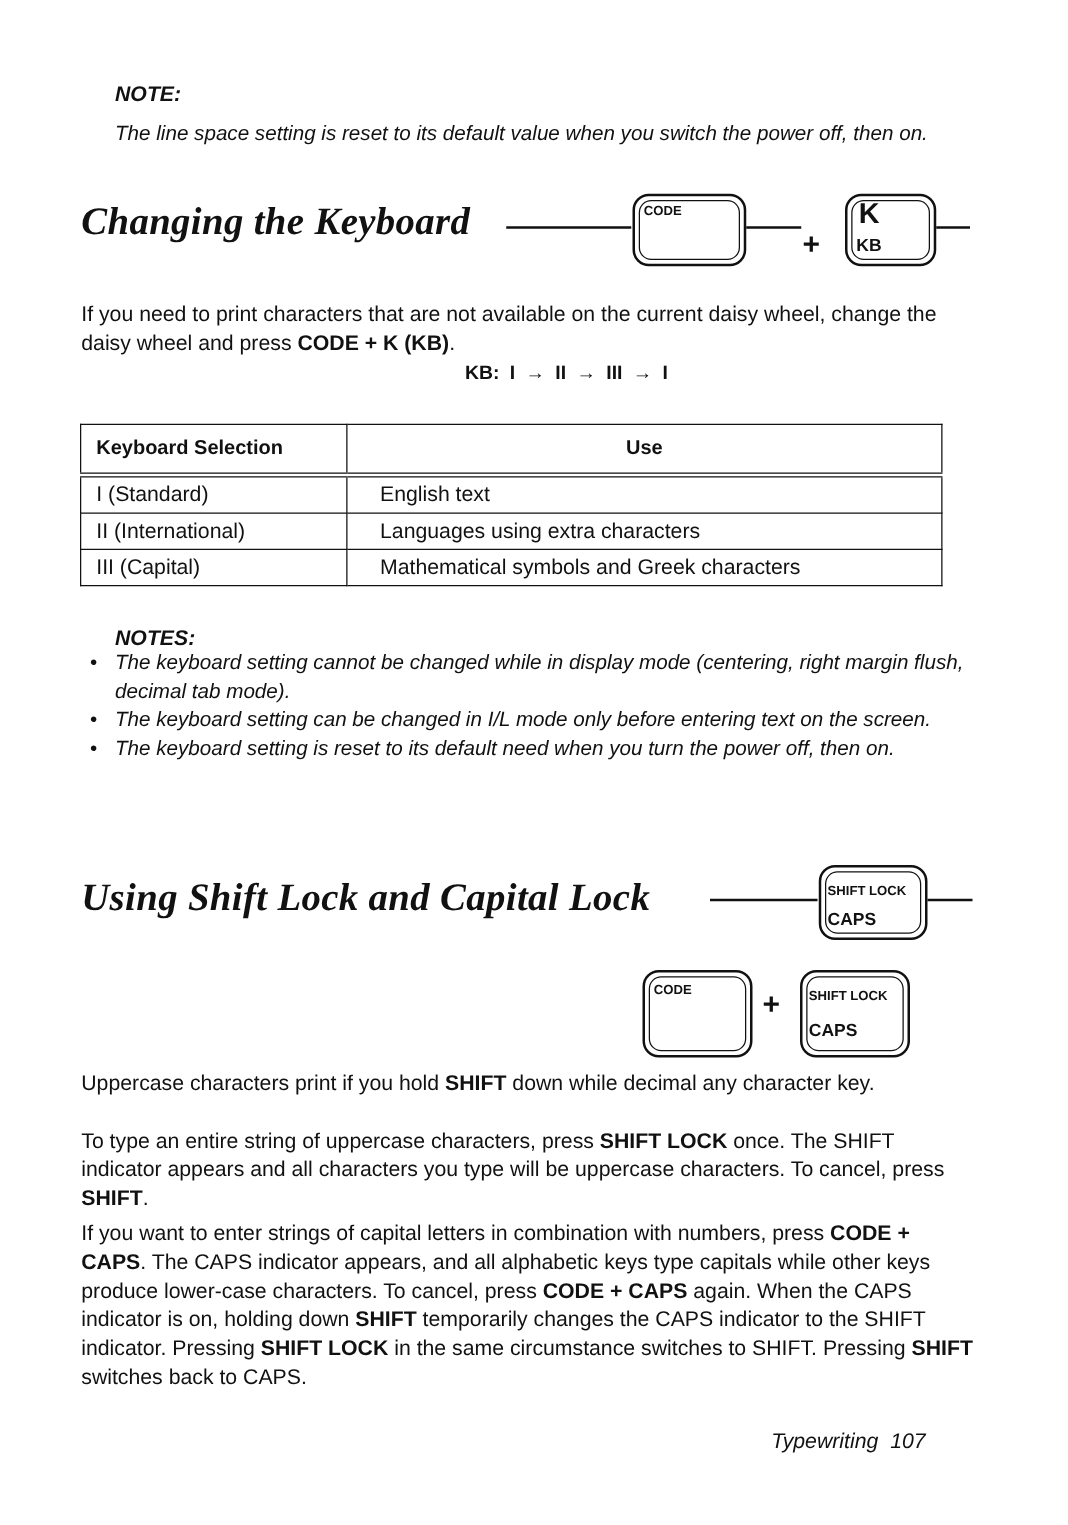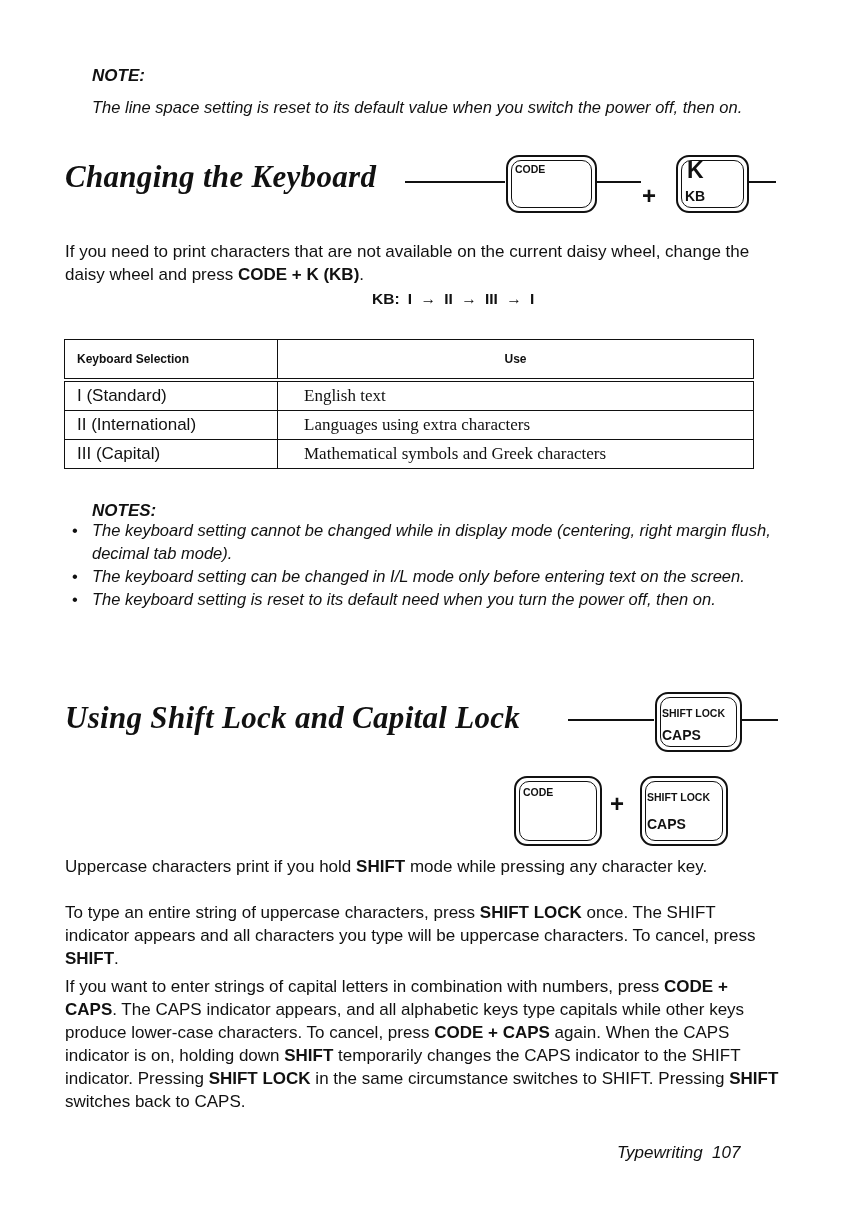--- a/index.html
+++ b/index.html
@@ -17,24 +17,24 @@
   .key .inner { position: absolute; left: 3px; top: 3px; right: 3px; bottom: 3px; border: 1.5px solid #111; border-radius: 10px; }
   .key .lbl-top { position: absolute; left: 7px; top: 6px; font-size: 10.5px; font-weight: bold; }
   .key .lbl-big { position: absolute; left: 9px; top: 0px; font-size: 23px; font-weight: bold; }
   .key .lbl-bot { position: absolute; left: 7px; bottom: 7px; font-size: 14px; font-weight: bold; }
   .plus { position: absolute; font-size: 24px; font-weight: bold; }
 
   .body-text { position: absolute; font-size: 17px; line-height: 23px; width: 720px; }
   .kb-seq { position: absolute; left: 372px; top: 290px; font-size: 15.5px; font-weight: bold; word-spacing: 4px; }
 
   table.ktable { position: absolute; left: 64px; top: 339px; width: 690px; border-collapse: collapse; font-size: 17px; }
-  table.ktable th { font-size: 12px; font-weight: bold; height: 38px; border: 1.5px solid #111; border-bottom: 4px double #111; padding: 0 12px; }
+  table.ktable th { font-size: 16px; font-weight: bold; height: 38px; border: 1.5px solid #111; border-bottom: 4px double #111; padding: 0 12px; }
   table.ktable td { height: 28px; border: 1.5px solid #111; padding: 0 10px 0 12px; }
   table.ktable .c1 { width: 188px; text-align: left; }
-  table.ktable td.c2 { padding-left: 26px; font-family: Liberation Serif, serif; }
+  table.ktable td.c2 { padding-left: 26px; }
 
   .notes-title { position: absolute; left: 92px; top: 501px; font-size: 17px; font-weight: bold; font-style: italic; }
   ul.notes { position: absolute; left: 64px; top: 519px; width: 720px; margin: 0; padding: 0; list-style: none; font-size: 16.5px; font-style: italic; line-height: 23px; }
   ul.notes li { position: relative; padding-left: 28px; }
   ul.notes li::before { content: "\2022"; position: absolute; left: 8px; top: 0; font-style: normal; }
 
   .footer { position: absolute; left: 617px; top: 1143px; font-size: 17px; font-style: italic; }
   b { font-weight: bold; }
 </style>
 </head>
@@ -108,21 +108,21 @@
   <span class="lbl-top" style="top:8px;">CODE</span>
 </div>
 <div class="plus" style="left:610px; top:790px;">+</div>
 <div class="key" style="left:640px; top:776px; width:88px; height:70px;">
   <div class="inner"></div>
   <span class="lbl-top" style="left:5px; top:13px;">SHIFT LOCK</span>
   <span class="lbl-bot" style="left:5px; bottom:12px;">CAPS</span>
 </div>
 
 <div class="body-text" style="left:65px; top:855px; width:700px;">
-  <span>Uppercase characters print if you hold </span><b>SHIFT</b><span> mode while pressing any character key.</span>
+  <span>Uppercase characters print if you hold </span><b>SHIFT</b><span> down while decimal any character key.</span>
 </div>
 <div class="body-text" style="left:65px; top:901px; width:715px;">
   <span>To type an entire string of uppercase characters, press </span><b>SHIFT LOCK</b><span>  once. The SHIFT indicator appears and all characters you type will be uppercase characters. To cancel, press </span><b>SHIFT</b><span>.</span>
 </div>
 <div class="body-text" style="left:65px; top:975px; width:718px;">
   <span>If you want to enter strings of capital letters in combination with numbers, press </span><b>CODE + CAPS</b><span>. The CAPS indicator appears, and all alphabetic keys type capitals while other keys produce lower-case characters. To cancel, press </span><b>CODE + CAPS</b><span> again. When the CAPS indicator is on, holding down </span><b>SHIFT</b><span> temporarily changes the CAPS indicator to the SHIFT indicator. Pressing </span><b>SHIFT LOCK</b><span>  in the same circumstance switches to SHIFT. Pressing </span><b>SHIFT</b><span> switches back to CAPS.</span>
 </div>
 
 <div class="footer">
   <span>Typewriting</span>&nbsp;&nbsp;<span>107</span>

